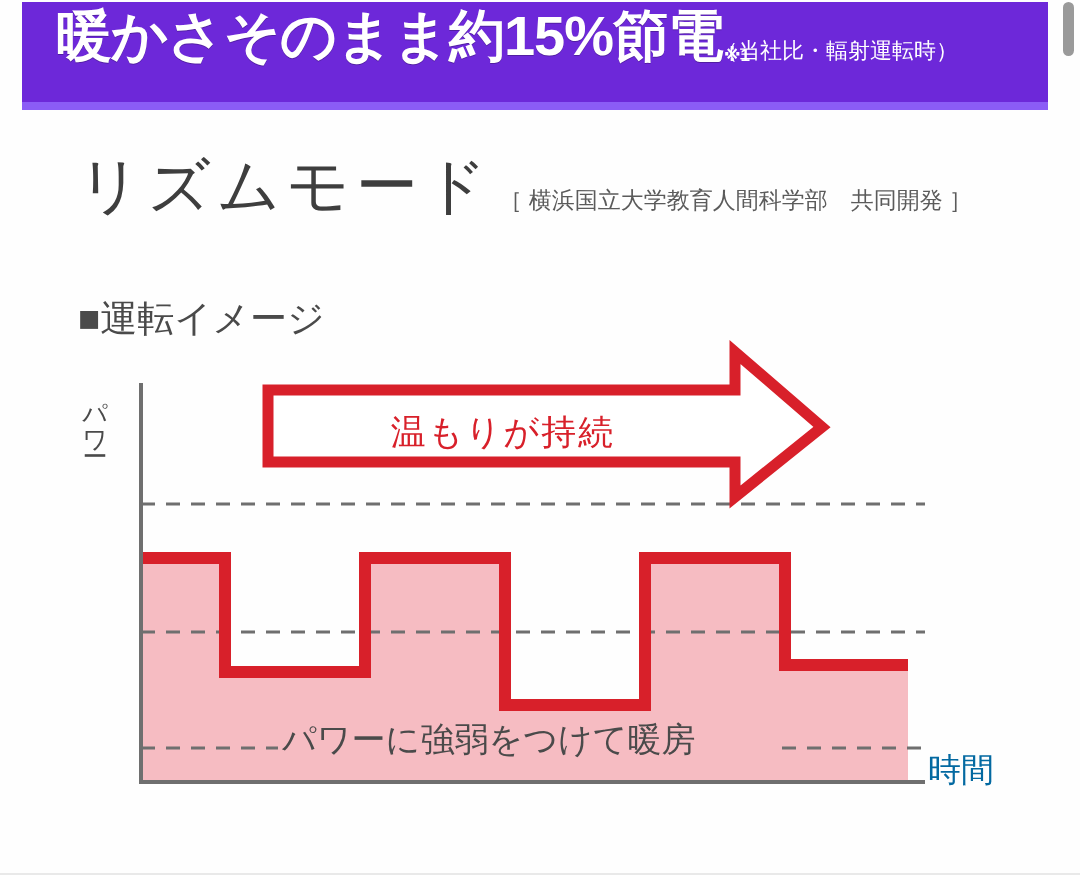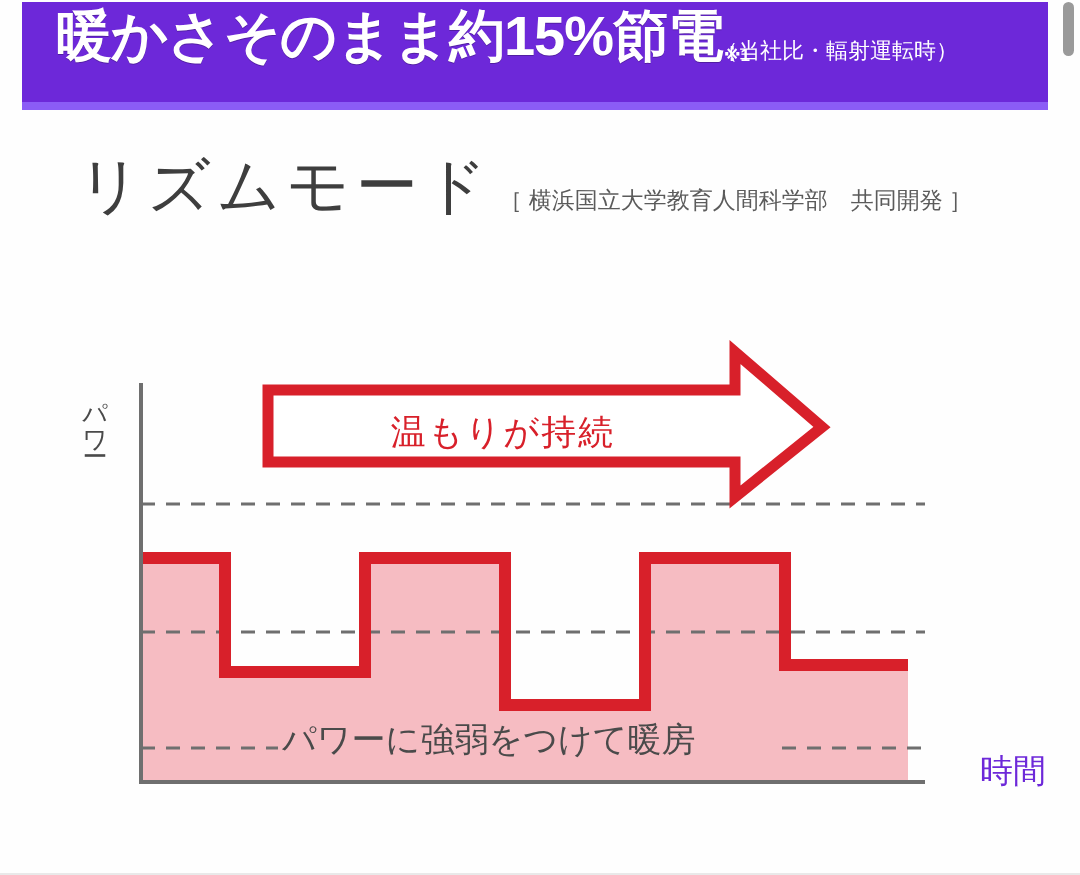--- a/index.html
+++ b/index.html
@@ -61,22 +61,22 @@
   .chart{position:absolute;left:0;top:0;width:1080px;height:875px;}
   .chart svg{display:block;}
 
   .axis-label-y{
     position:absolute;left:82px;top:385px;
     font-size:25px;color:#4a4a4a;line-height:1.02;
     writing-mode:vertical-rl;text-orientation:upright;
     letter-spacing:1px;
   }
   .axis-label-x{
-    position:absolute;left:980px;top:754px;
-    font-size:33px;color:#6d28d9;line-height:1;white-space:nowrap;
+    position:absolute;left:928px;top:754px;
+    font-size:33px;color:#0369a1;line-height:1;white-space:nowrap;font-family:Liberation Serif, serif;
   }
   .arrow-text{
     position:absolute;left:268px;top:404px;width:470px;height:56px;
     display:flex;align-items:center;justify-content:center;
     color:#d8202a;font-size:35px;font-weight:normal;letter-spacing:2px;
     white-space:nowrap;
   }
   .inner-note{
     position:absolute;left:282px;top:722px;
     font-size:34px;color:#4a4a4a;font-weight:400;line-height:1;
@@ -105,20 +105,21 @@
       </span>
       <span class="banner-note">（当社比・輻射運転時）</span>
     </div>
   </div>
 
   <div class="title-row">
     <span class="main-title">リズムモード</span>
     <span class="title-bracket">［ 横浜国立大学教育人間科学部　共同開発 ］</span>
   </div>
 
+  <div class="sub-head">■運転イメージ</div>
 
   <div class="chart">
     <svg width="1080" height="875" viewBox="0 0 1080 875" xmlns="http://www.w3.org/2000/svg">
 
       <path d="M141,558 L225,558 L225,672 L365,672 L365,558 L505,558 L505,705 L645,705 L645,558 L785,558 L785,665 L908,665 L908,782 L141,782 Z" fill="#f6bcc2" stroke="none"></path>
 
       <line x1="141" y1="504" x2="925" y2="504" stroke="#6f6f6f" stroke-width="3" stroke-dasharray="14,11"></line>
       <line x1="141" y1="632" x2="925" y2="632" stroke="#6f6f6f" stroke-width="3" stroke-dasharray="14,11"></line>
       <line x1="141" y1="748" x2="278" y2="748" stroke="#6f6f6f" stroke-width="3" stroke-dasharray="14,11"></line>
       <line x1="782" y1="748" x2="925" y2="748" stroke="#6f6f6f" stroke-width="3" stroke-dasharray="14,11"></line>

